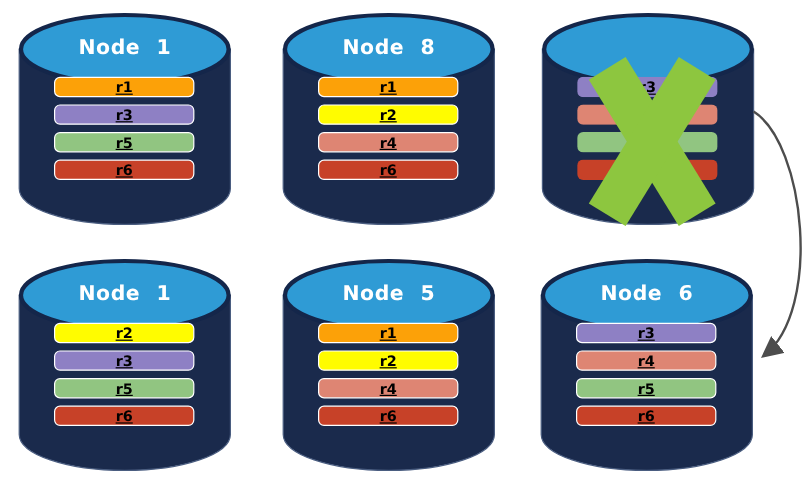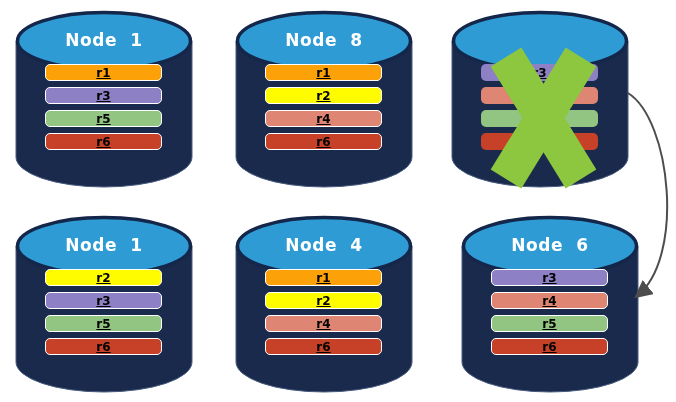--- a/index.html
+++ b/index.html
@@ -188,38 +188,38 @@
           <span class="bar-label">r6</span>
         </div>
     </div>
   </div>
 
   <div class="node" style="left:233px; top:214px;">
     <svg class="cyl" viewBox="0 0 182 180">
       <path class="cyl-body" d="M3 32 V148 A88 30 0 0 0 179 148 V32 Z"></path>
       <ellipse class="cyl-top" cx="91" cy="32" rx="86.5" ry="28.5"></ellipse>
     </svg>
-    <div class="node-title">Node 4</div>
+    <div class="node-title">Node 5</div>
     <div class="bars">
       <div class="bar" style="background-color: rgb(252, 161, 8);">
           <span class="bar-label">r1</span>
         </div>
       <div class="bar" style="background-color: rgb(255, 252, 0);">
           <span class="bar-label">r2</span>
         </div>
       <div class="bar" style="background-color: rgb(222, 133, 115);">
           <span class="bar-label">r4</span>
         </div>
       <div class="bar" style="background-color: rgb(199, 65, 40);">
           <span class="bar-label">r6</span>
         </div>
     </div>
   </div>
 
-  <div class="node" style="left:459px; top:214px;">
+  <div class="node" style="left:448px; top:214px;">
     <svg class="cyl" viewBox="0 0 182 180">
       <path class="cyl-body" d="M3 32 V148 A88 30 0 0 0 179 148 V32 Z"></path>
       <ellipse class="cyl-top" cx="91" cy="32" rx="86.5" ry="28.5"></ellipse>
     </svg>
     <div class="node-title">Node 6</div>
     <div class="bars">
       <div class="bar" style="background-color: rgb(142, 128, 196);">
           <span class="bar-label">r3</span>
         </div>
       <div class="bar" style="background-color: rgb(222, 133, 115);">

